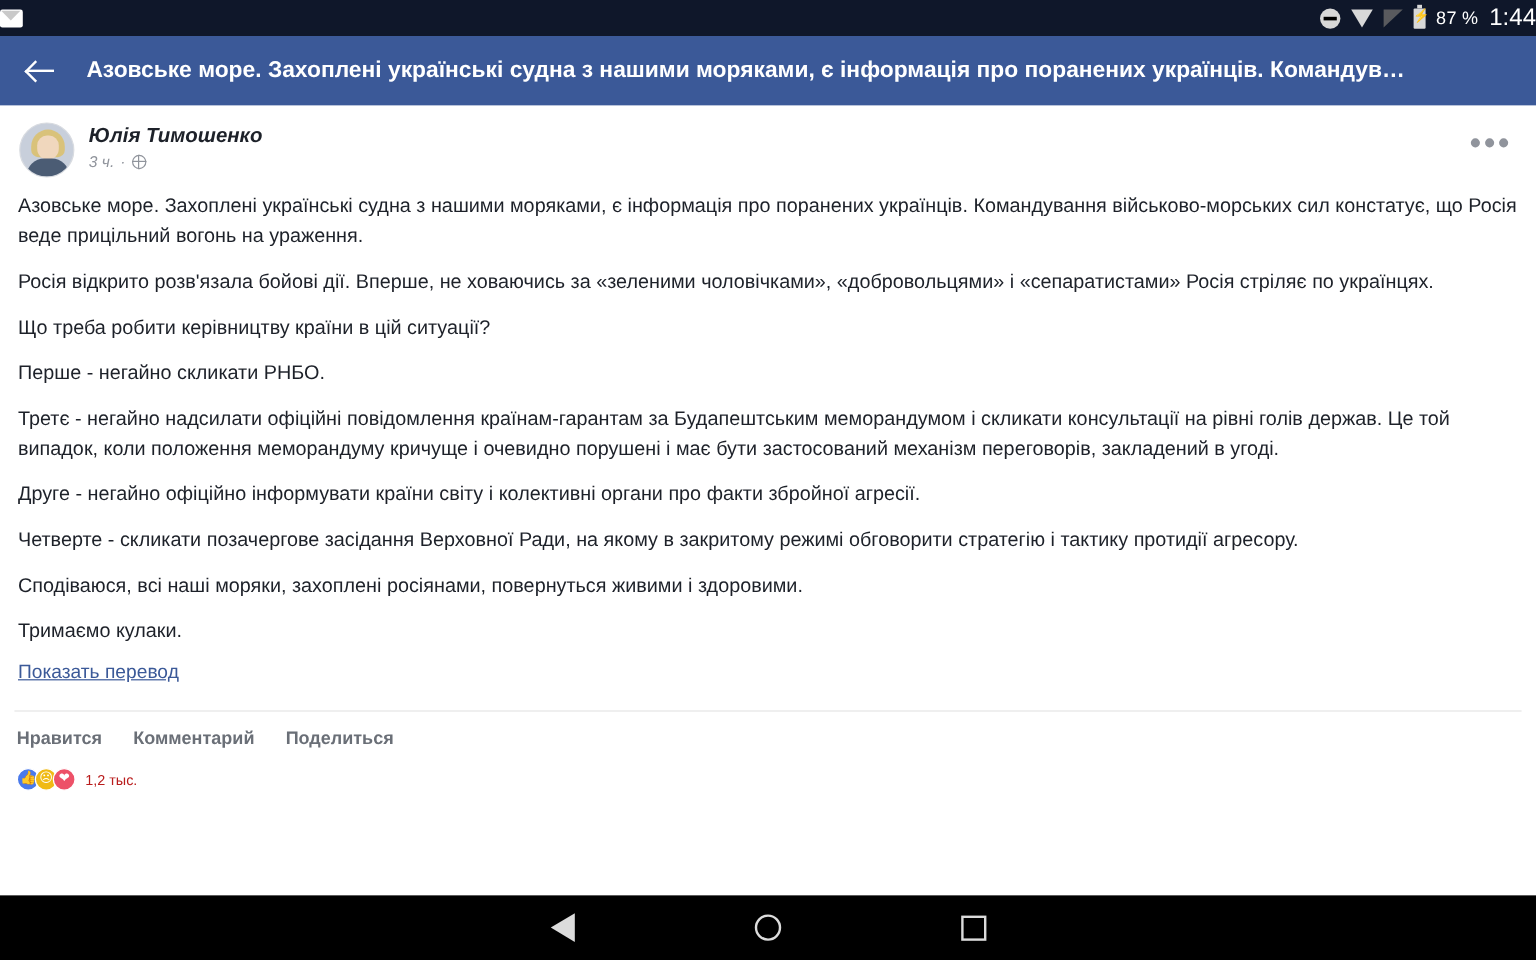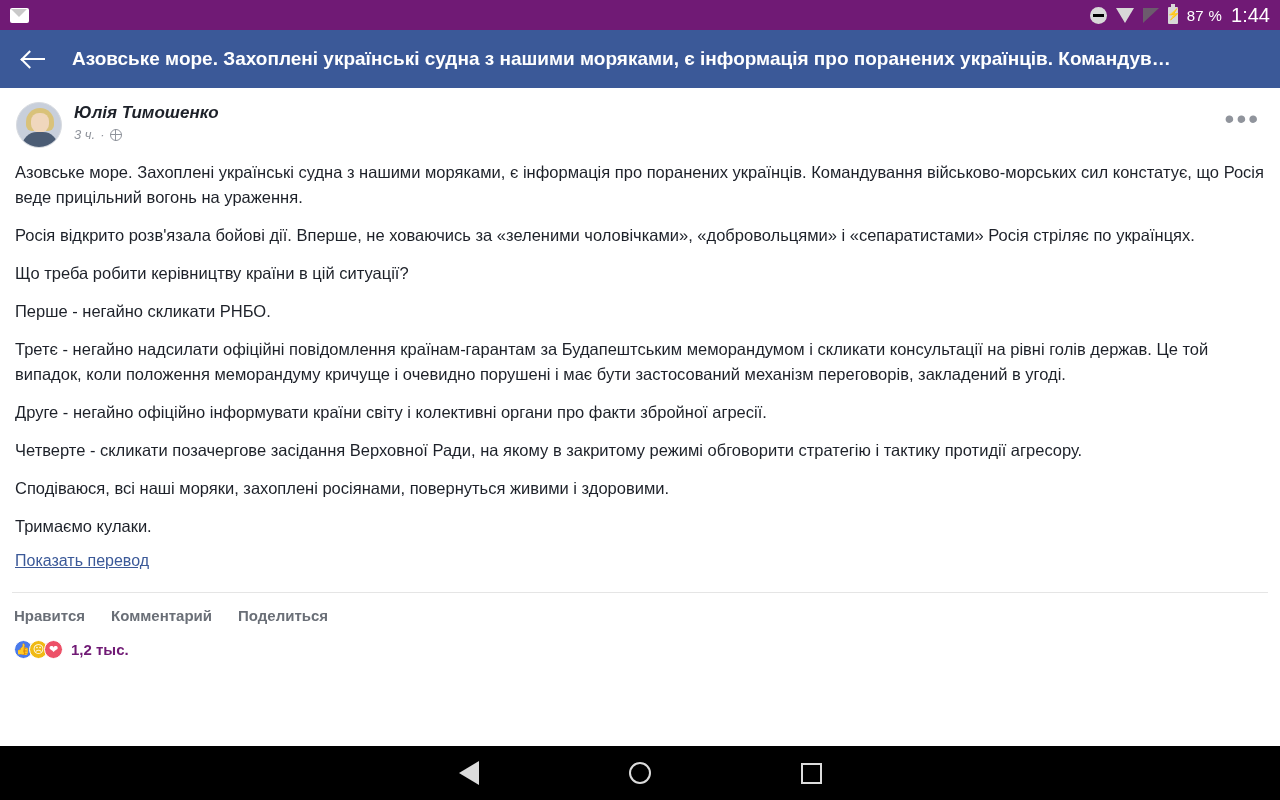--- a/index.html
+++ b/index.html
@@ -7,25 +7,25 @@
     width: 1280px;
     height: 800px;
     overflow: hidden;
     background: #ffffff;
     font-family: "Liberation Sans", sans-serif;
   }
 
   
   .statusbar {
     height: 30px;
-    background: #701a75;
+    background: #0f172a;
     color: #ffffff;
     display: flex;
     align-items: center;
-    padding: 0 10px;
+    padding: 0 0;
     font-size: 15px;
   }
   .statusbar .left { display: flex; align-items: center; gap: 6px; }
   .statusbar .spacer { flex: 1; }
   .statusbar .right {
     display: flex;
     align-items: center;
     gap: 9px;
     font-size: 15px;
   }
@@ -279,23 +279,23 @@
     display: flex;
     align-items: center;
     justify-content: center;
     line-height: 1;
   }
   .react:first-child { margin-left: 0; }
   .react.like { background: #4a7aeb; }
   .react.sad  { background: #f0ba15; }
   .react.love { background: #ed5168; }
   .react-count {
-    font-size: 15px;
-    font-weight: bold;
-    color: #701a75;
+    font-size: 12px;
+    font-weight: normal;
+    color: #b91c1c;
   }
 
   
   .navbar {
     height: 54px;
     background: #000000;
     display: flex;
     align-items: center;
     justify-content: center;
     gap: 150px;

